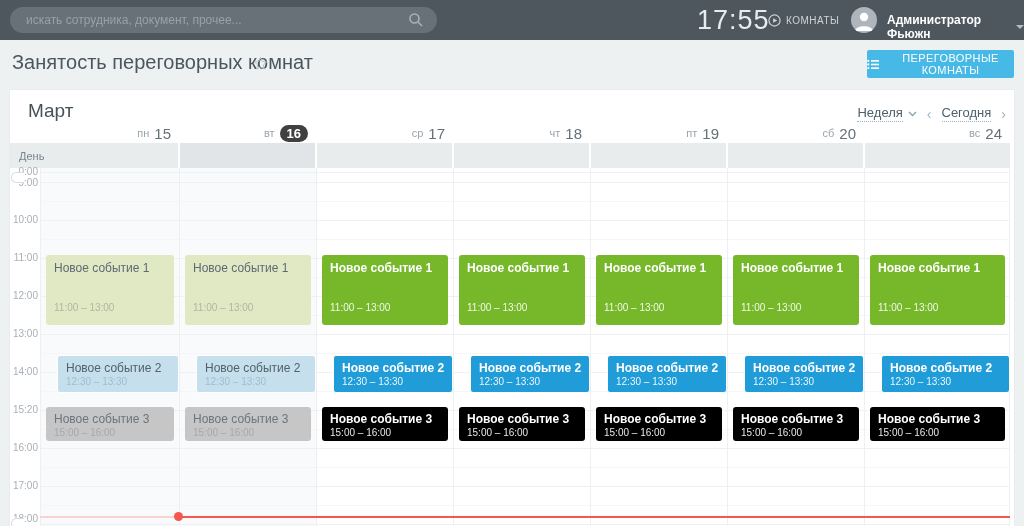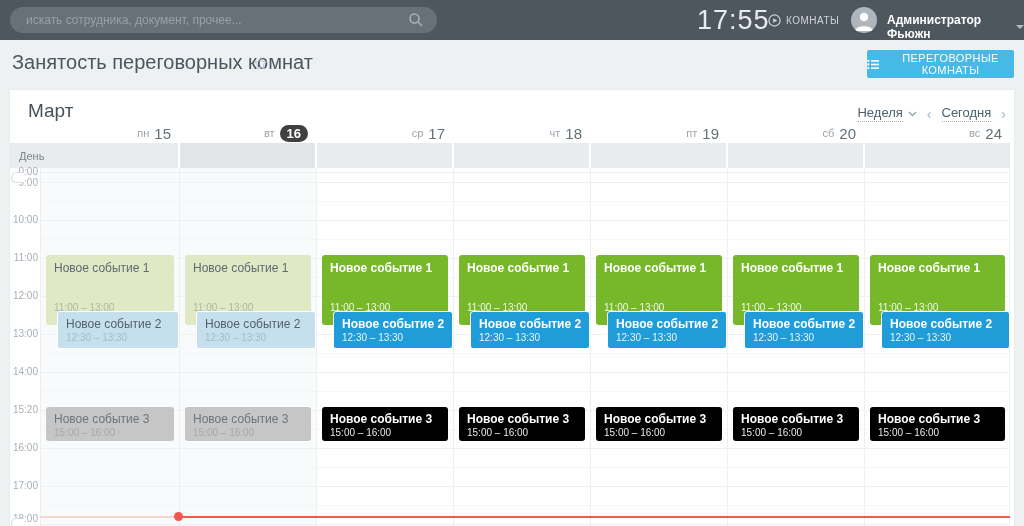--- a/index.html
+++ b/index.html
@@ -69,21 +69,21 @@
   
   .event { position:absolute; border-radius:3px; overflow:hidden; cursor:pointer; }
   .ev-title { font-size:12px; white-space:nowrap; overflow:hidden; }
   .ev-time { font-size:10px; white-space:nowrap; }
   .ev-span { display:flex; flex-direction:column; justify-content:space-between; padding:6px 8px 12px 8px; }
   .ev-short { padding:5px 8px; }
   .ev-short .ev-time { margin-top:1px; }
   .ev-green { background:#76b82a; }
   .ev-green .ev-title { color:#ffffff; font-weight:bold; }
   .ev-green .ev-time { color:rgba(255,255,255,0.9); }
-  .ev-blue { background:#209cd8; border:1px solid #ffffff; }
+  .ev-blue { background:#209cd8; border:1px solid #ffffff;margin-top:44px; }
   .ev-blue .ev-title { color:#ffffff; font-weight:bold; }
   .ev-blue .ev-time { color:rgba(255,255,255,0.9); }
   .ev-black { background:#000000; }
   .ev-black .ev-title { color:#ffffff; font-weight:bold; }
   .ev-black .ev-time { color:#e8e8e8; }
   .ev-green.past { background:#e0e8c4; }
   .ev-green.past .ev-title { color:#5e6a74; font-weight:normal; }
   .ev-green.past .ev-time { color:#aeb8a2; }
   .ev-blue.past { background:#c6dfec; border:1px solid #ffffff; }
   .ev-blue.past .ev-title { color:#53616c; font-weight:normal; }

